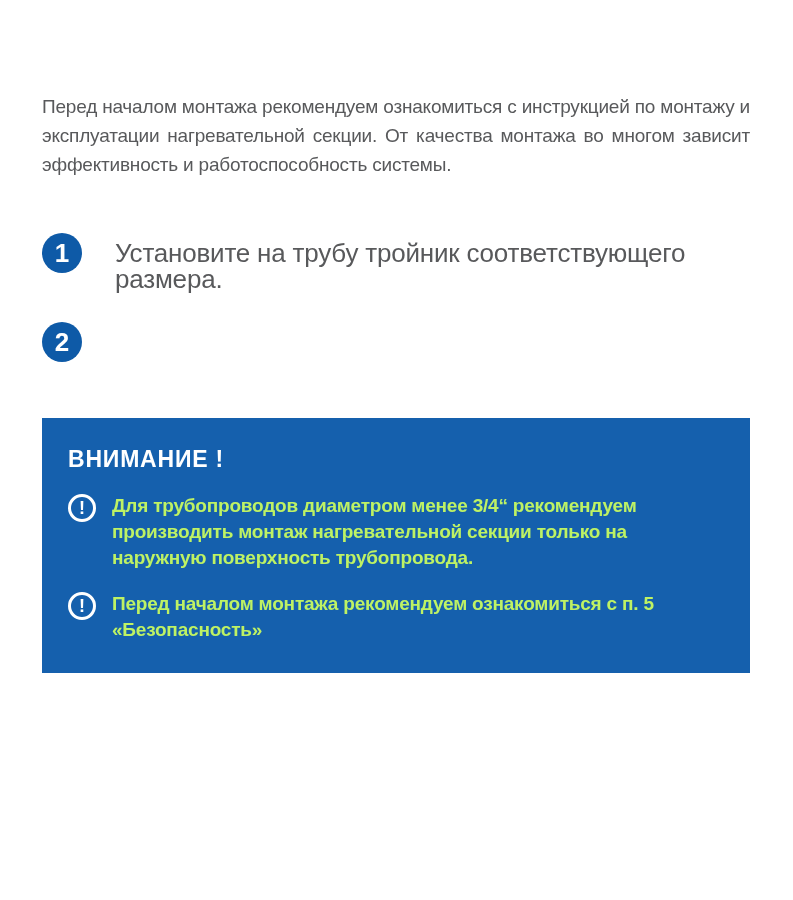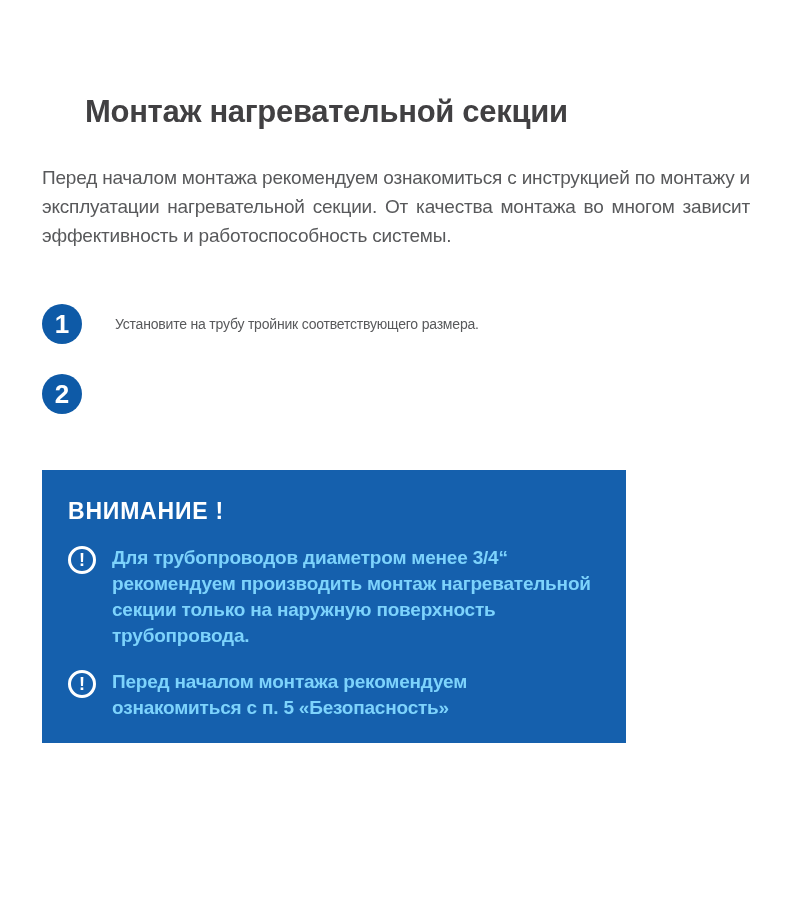--- a/index.html
+++ b/index.html
@@ -56,34 +56,34 @@
     color: #ffffff;
     font-size: 26px;
     font-weight: bold;
     display: flex;
     align-items: center;
     justify-content: center;
     margin-right: 33px;
   }
   .step-text {
     color: #58595b;
-    font-size: 14px;
+    font-size: 26px;
     line-height: 26px;
     letter-spacing: -0.2px;
     padding-top: 7px;
     max-width: 640px;
   }
 
   
   .attention {
     margin-top: 56px;
-    width: 584px;
+    width: 708px;
     min-height: 225px;
     background: #1560ad;
-    padding: 28px 28px 22px 26px;
+    padding: 28px 28px 30px 26px;
   }
   .attention-title {
     color: #ffffff;
     font-size: 23px;
     font-weight: bold;
     letter-spacing: 0.8px;
   }
   .attention-item {
     display: flex;
     align-items: flex-start;
@@ -99,35 +99,34 @@
     font-size: 18px;
     font-weight: bold;
     line-height: 1;
     display: flex;
     align-items: center;
     justify-content: center;
     margin-right: 16px;
     margin-top: 1px;
   }
   .attention-item-text {
-    color: #7dd3fc;
+    color: #bef264;
     font-size: 19px;
     font-weight: bold;
     line-height: 26px;
     letter-spacing: -0.2px;
     max-width: 612px;
   }
 </style>
 </head>
 <body>
 
 <div class="page">
 
   <h1 class="title">
-    <span>Монтаж нагревательной секции</span>
   </h1>
 
   <div class="intro">
     <p>Перед началом монтажа рекомендуем ознакомиться с инструкцией по монтажу и эксплуатации нагревательной секции. От качества монтажа во многом зависит эффективность и работоспособность системы.</p>
   </div>
 
   <div class="steps">
     <div class="step-row">
       <div class="step-badge">
         <span>1</span>

